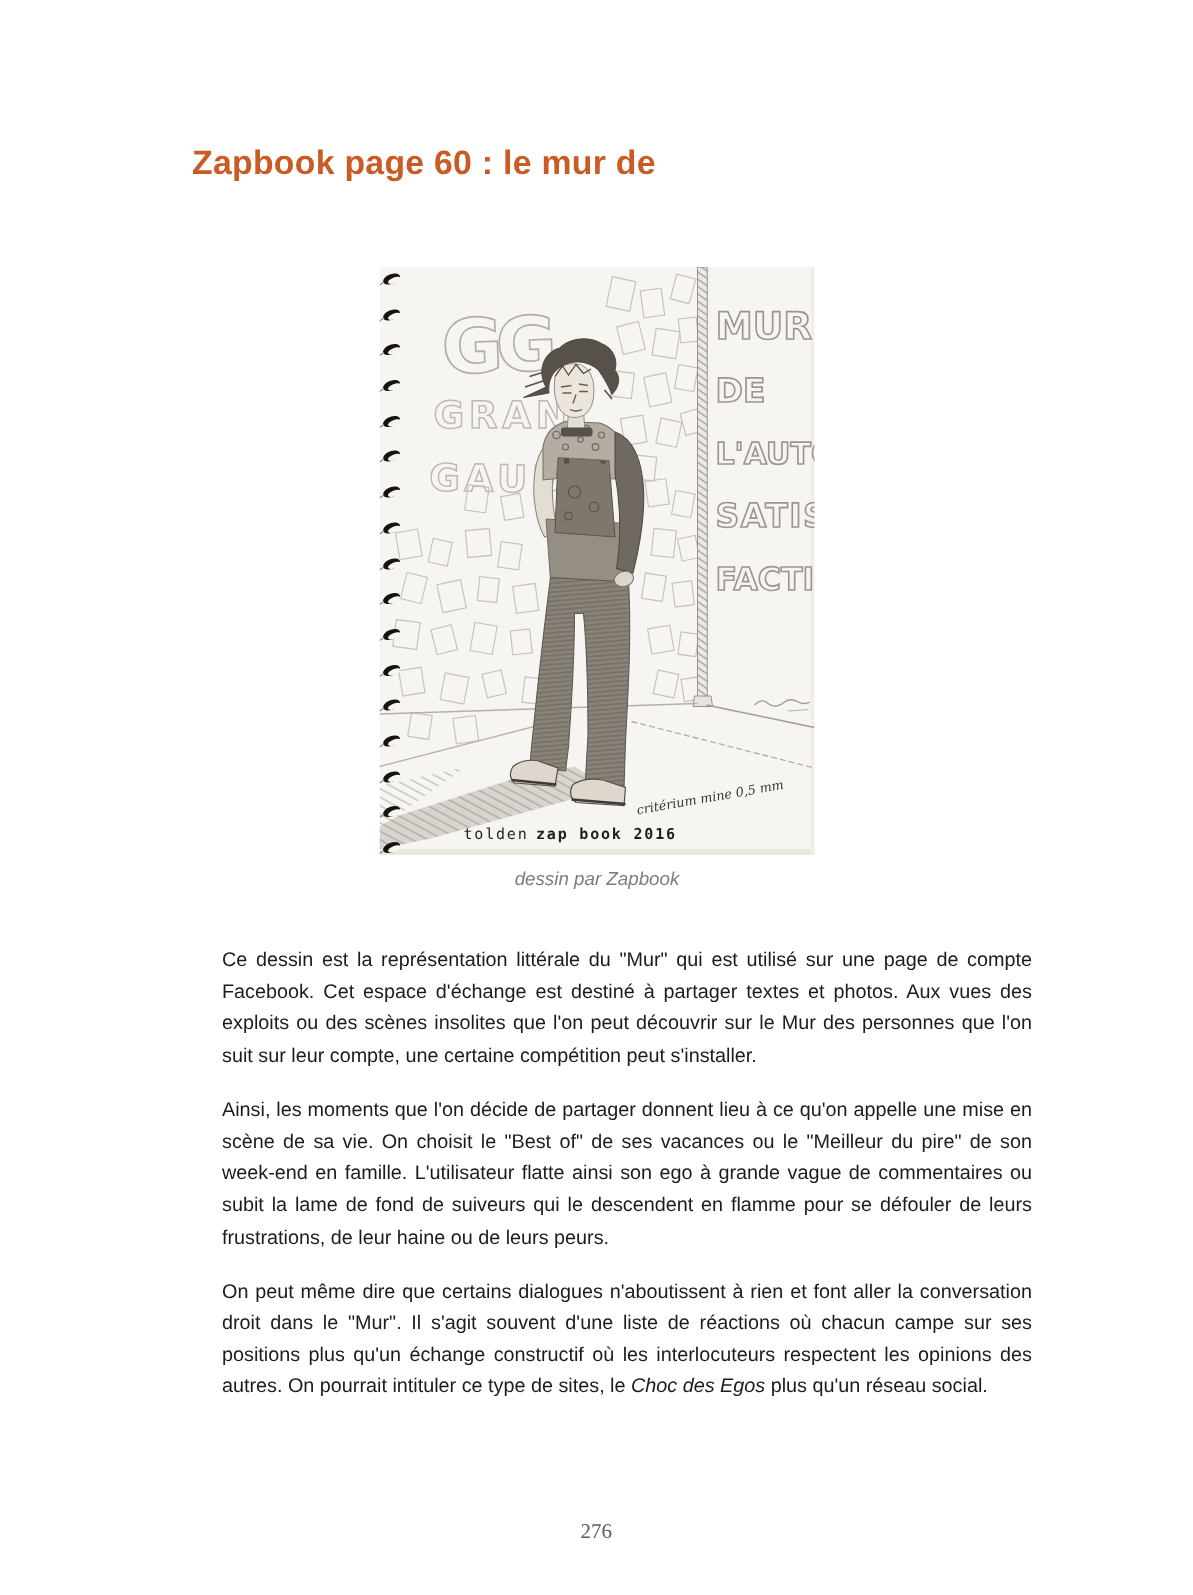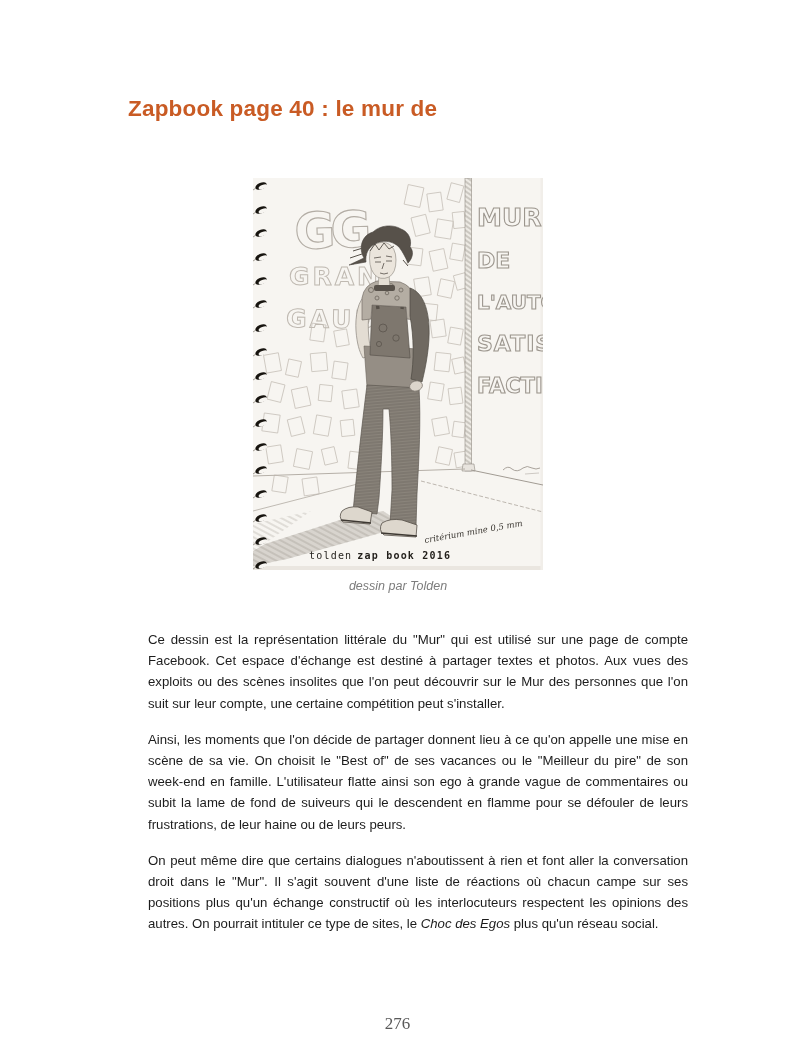--- a/index.html
+++ b/index.html
@@ -19,30 +19,30 @@
     font-size:12.5px;font-style:italic;color:#7d7d7d;
   }
   .bodytext{
     position:absolute;left:128px;top:629px;width:540px;
     font-size:13.2px;line-height:21.2px;color:#1c1c1c;text-align:justify;margin-left:20px;
   }
   .bodytext p{margin:0 0 15px 0;}
   .bi{font-weight:400;font-style:italic;}
   .pagenum{
     position:absolute;left:0;top:1014px;width:100%;text-align:center;
-    font-family:"Liberation Serif",serif;font-size:17px;color:#5a5a5a;
+    font-family:"Liberation Serif",serif;font-size:14px;color:#5a5a5a;
   }
 </style>
 </head>
 <body>
 
 <div class="page">
 
   <h1 class="title">
-    <span>Zapbook page 40 : le mur de</span>
+    <span>Zapbook page 60 : le mur de</span>
   </h1>
 
   <div class="fig">
     <svg viewBox="0 0 290 392" width="290" height="392" xmlns="http://www.w3.org/2000/svg">
       <defs>
         <g id="coil">
           <g transform="rotate(-22)">
             <ellipse cx="0" cy="0" rx="6" ry="3.2" fill="#17140f"></ellipse>
             <ellipse cx="1.4" cy="1.5" rx="4.5" ry="1.9" fill="#f7f5f1"></ellipse>
           </g>
@@ -204,21 +204,21 @@
       </g>
 
       <g transform="translate(172,365) rotate(-10)">
         <text x="0" y="0" font-family="'DejaVu Serif', serif" font-style="italic" font-size="8.5" fill="#3a3631">critérium mine 0,5 mm</text>
       </g>
 
       <text x="56" y="381" font-family="'DejaVu Sans Mono', monospace" font-size="10" letter-spacing="1.2" fill="#221f1b"><tspan font-weight="400">tolden</tspan><tspan dx="5" font-weight="700">zap book 2016</tspan></text>
     </svg>
   </div>
 
-  <div class="caption">dessin par Tolden</div>
+  <div class="caption">dessin par Zapbook</div>
 
   <div class="bodytext">
     <p>Ce dessin est la représentation littérale du "Mur" qui est utilisé sur une page de compte Facebook. Cet espace d'échange est destiné à partager textes et photos. Aux vues des exploits ou des scènes insolites que l'on peut découvrir sur le Mur des personnes que l'on suit sur leur compte, une certaine compétition peut s'installer.</p>
     <p>Ainsi, les moments que l'on décide de partager donnent lieu à ce qu'on appelle une mise en scène de sa vie. On choisit le "Best of" de ses vacances ou le "Meilleur du pire" de son week-end en famille. L'utilisateur flatte ainsi son ego à grande vague de commentaires ou subit la lame de fond de suiveurs qui le descendent en flamme pour se défouler de leurs frustrations, de leur haine ou de leurs peurs.</p>
     <p><span>On peut même dire que certains dialogues n'aboutissent à rien et font aller la conversation droit dans le "Mur". Il s'agit souvent d'une liste de réactions où chacun campe sur ses positions plus qu'un échange constructif où les interlocuteurs respectent les opinions des autres. On pourrait intituler ce type de sites, le </span><span class="bi">Choc des Egos</span><span> plus qu'un réseau social.</span></p>
   </div>
 
   <div class="pagenum">276</div>
 
 </div>

